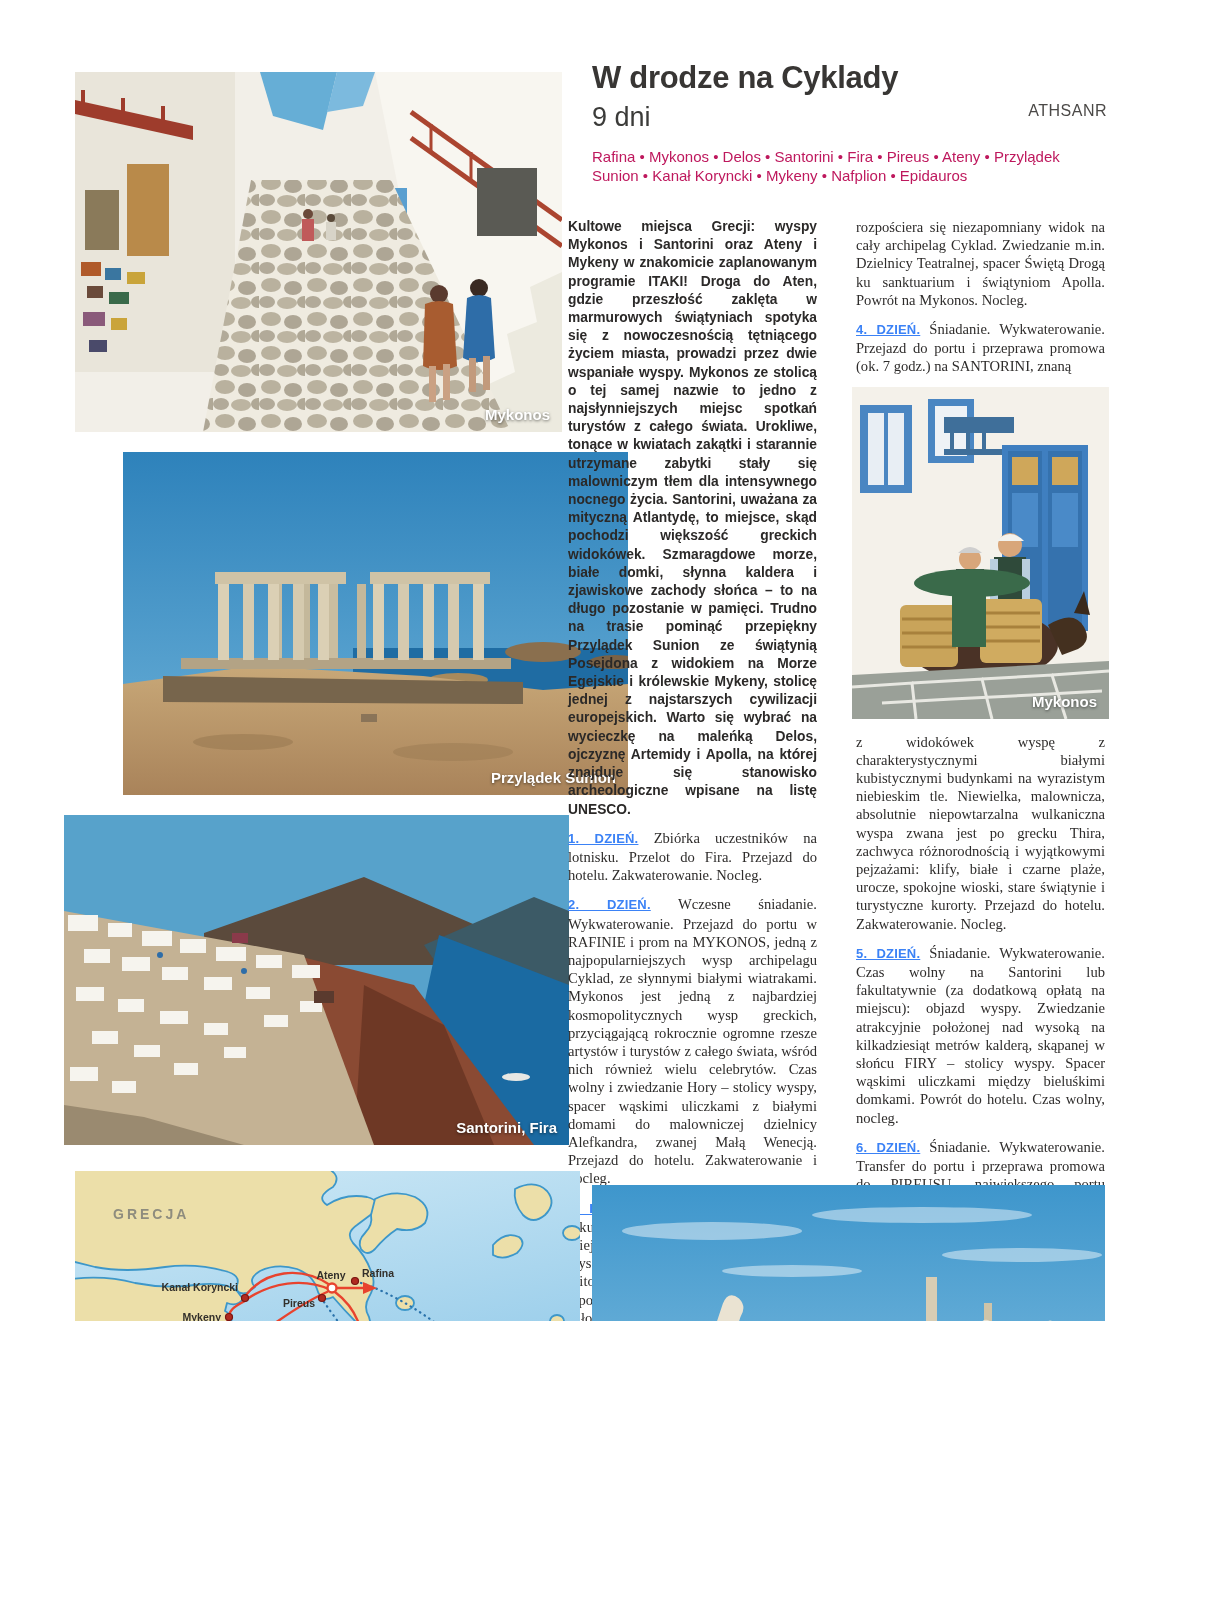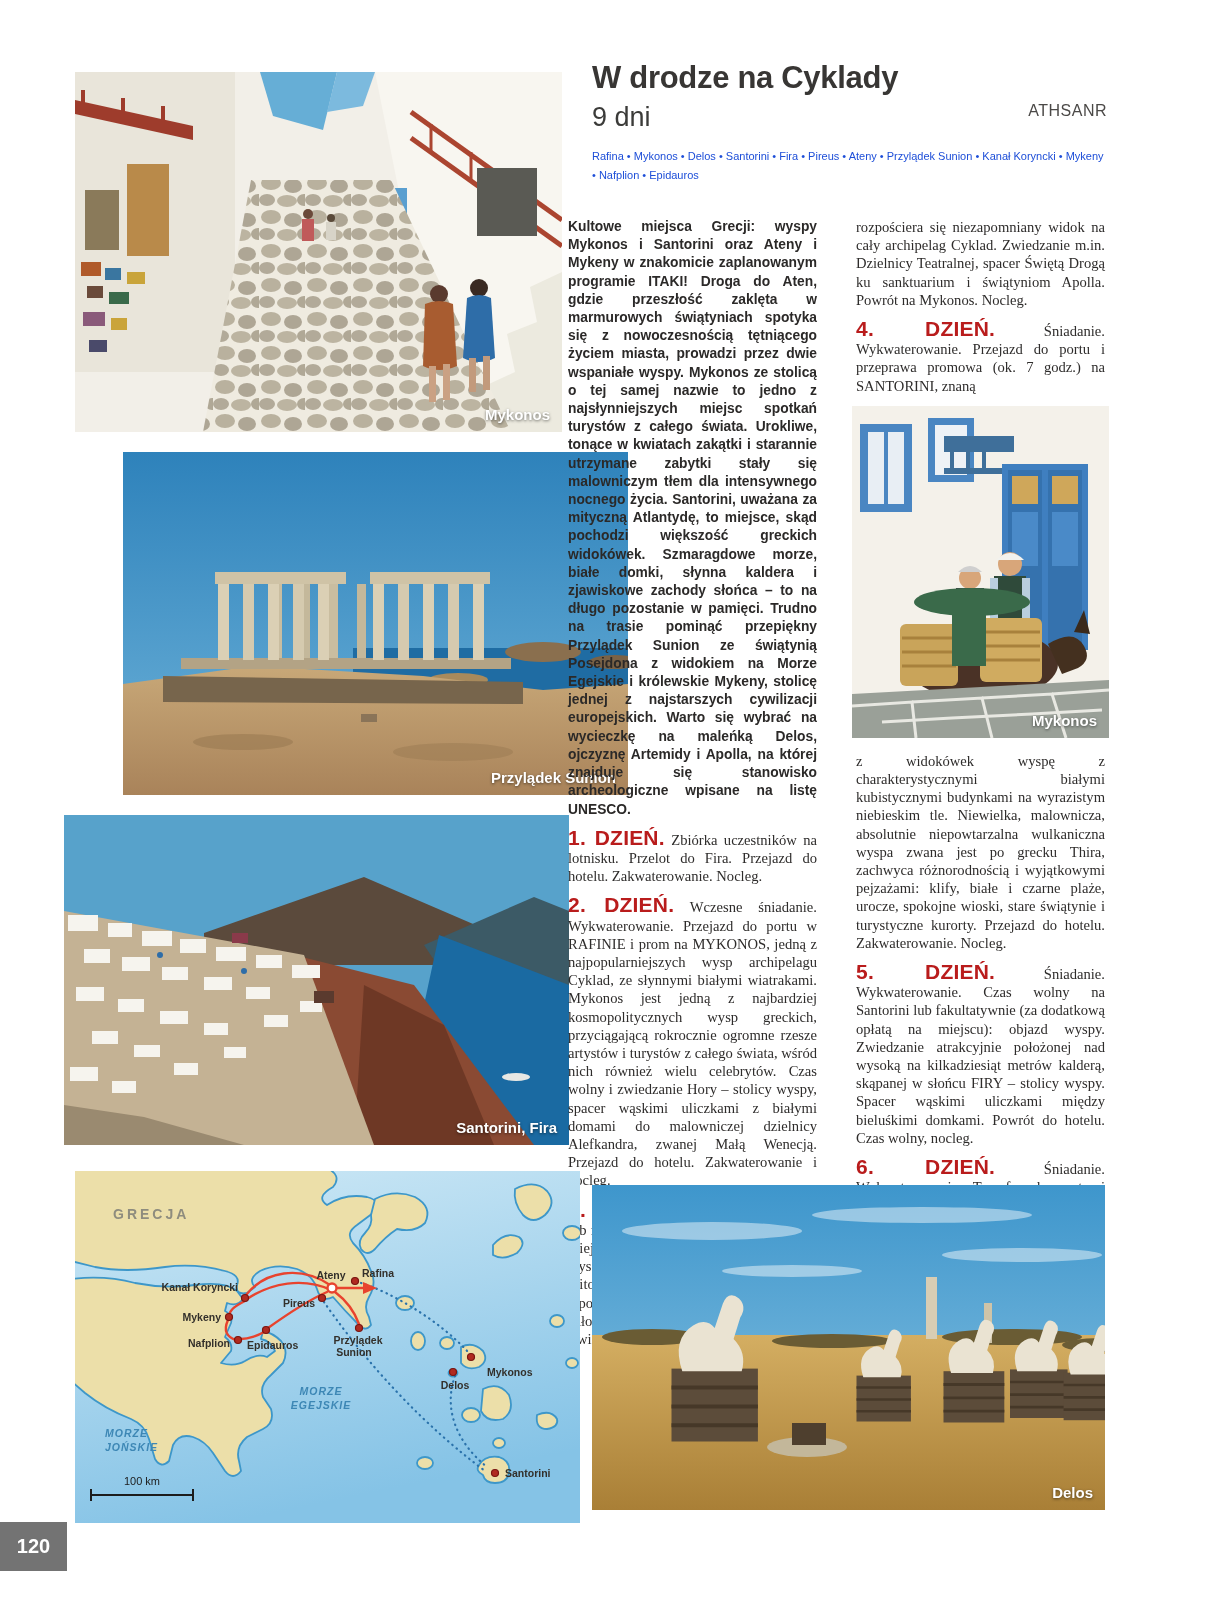--- a/index.html
+++ b/index.html
@@ -1,31 +1,31 @@
 <!DOCTYPE html>
 <html lang="pl"><head>
 <meta charset="utf-8">
 <style>
   html,body{margin:0;padding:0;background:#ffffff;}
-  .page{position:relative;width:1208px;height:1600px;background:#ffffff;overflow:hidden;
+  .page{position:relative;width:1208px;height:1321px;background:#ffffff;overflow:hidden;
         font-family:"Liberation Sans",sans-serif;color:#2e2c2b;}
   
   .header{position:absolute;left:592px;top:60px;width:515px;}
   .title{font-size:31px;font-weight:bold;color:#383634;letter-spacing:-0.3px;}
   .durrow{display:flex;justify-content:space-between;margin-top:6px;}
   .duration{font-size:27px;color:#3b3b39;}
   .code{font-size:16px;color:#4b4947;letter-spacing:0.5px;}
-  .route{margin-top:14px;font-size:11px;line-height:19px;color:#1d4ed8;}
+  .route{margin-top:14px;font-size:15px;line-height:19px;color:#be185d;}
   
   .col{position:absolute;top:218px;width:249px;text-align:justify;}
   .col1{left:568px;}
   .col2{left:856px;}
   .intro{font-size:13.8px;line-height:18.2px;font-weight:bold;color:#2b2928;margin:0 0 10px 0;}
   .day{font-family:"Liberation Serif",serif;font-size:14.6px;line-height:18.2px;margin:0 0 11px 0;color:#2e2c2b;}
-  .day-label{font-family:"Liberation Sans",sans-serif;font-size:21px;font-weight:bold;color:#b91c1c;letter-spacing:0.2px;}
+  .day-label{font-family:"Liberation Sans",sans-serif;font-size:13px;font-weight:bold;color:#3b82f6;letter-spacing:0.2px;text-decoration:underline;}
   
   .photo{position:absolute;overflow:hidden;}
   .photo svg{display:block;}
   .caption{position:absolute;bottom:9px;right:12px;color:#ffffff;font-weight:bold;font-size:15px;
            text-shadow:0 1px 3px rgba(0,0,0,0.55);}
   .ph1{left:75px;top:72px;width:487px;height:360px;}
   .ph2{left:75px;top:452px;width:505px;height:343px;padding-left:48px;}
   .ph3{left:64px;top:815px;width:505px;height:330px;}
   .ph4{position:relative;width:257px;height:332px;margin:3px 0 14px -4px;overflow:hidden;}
   .ph5{left:592px;top:1185px;width:513px;height:325px;}

